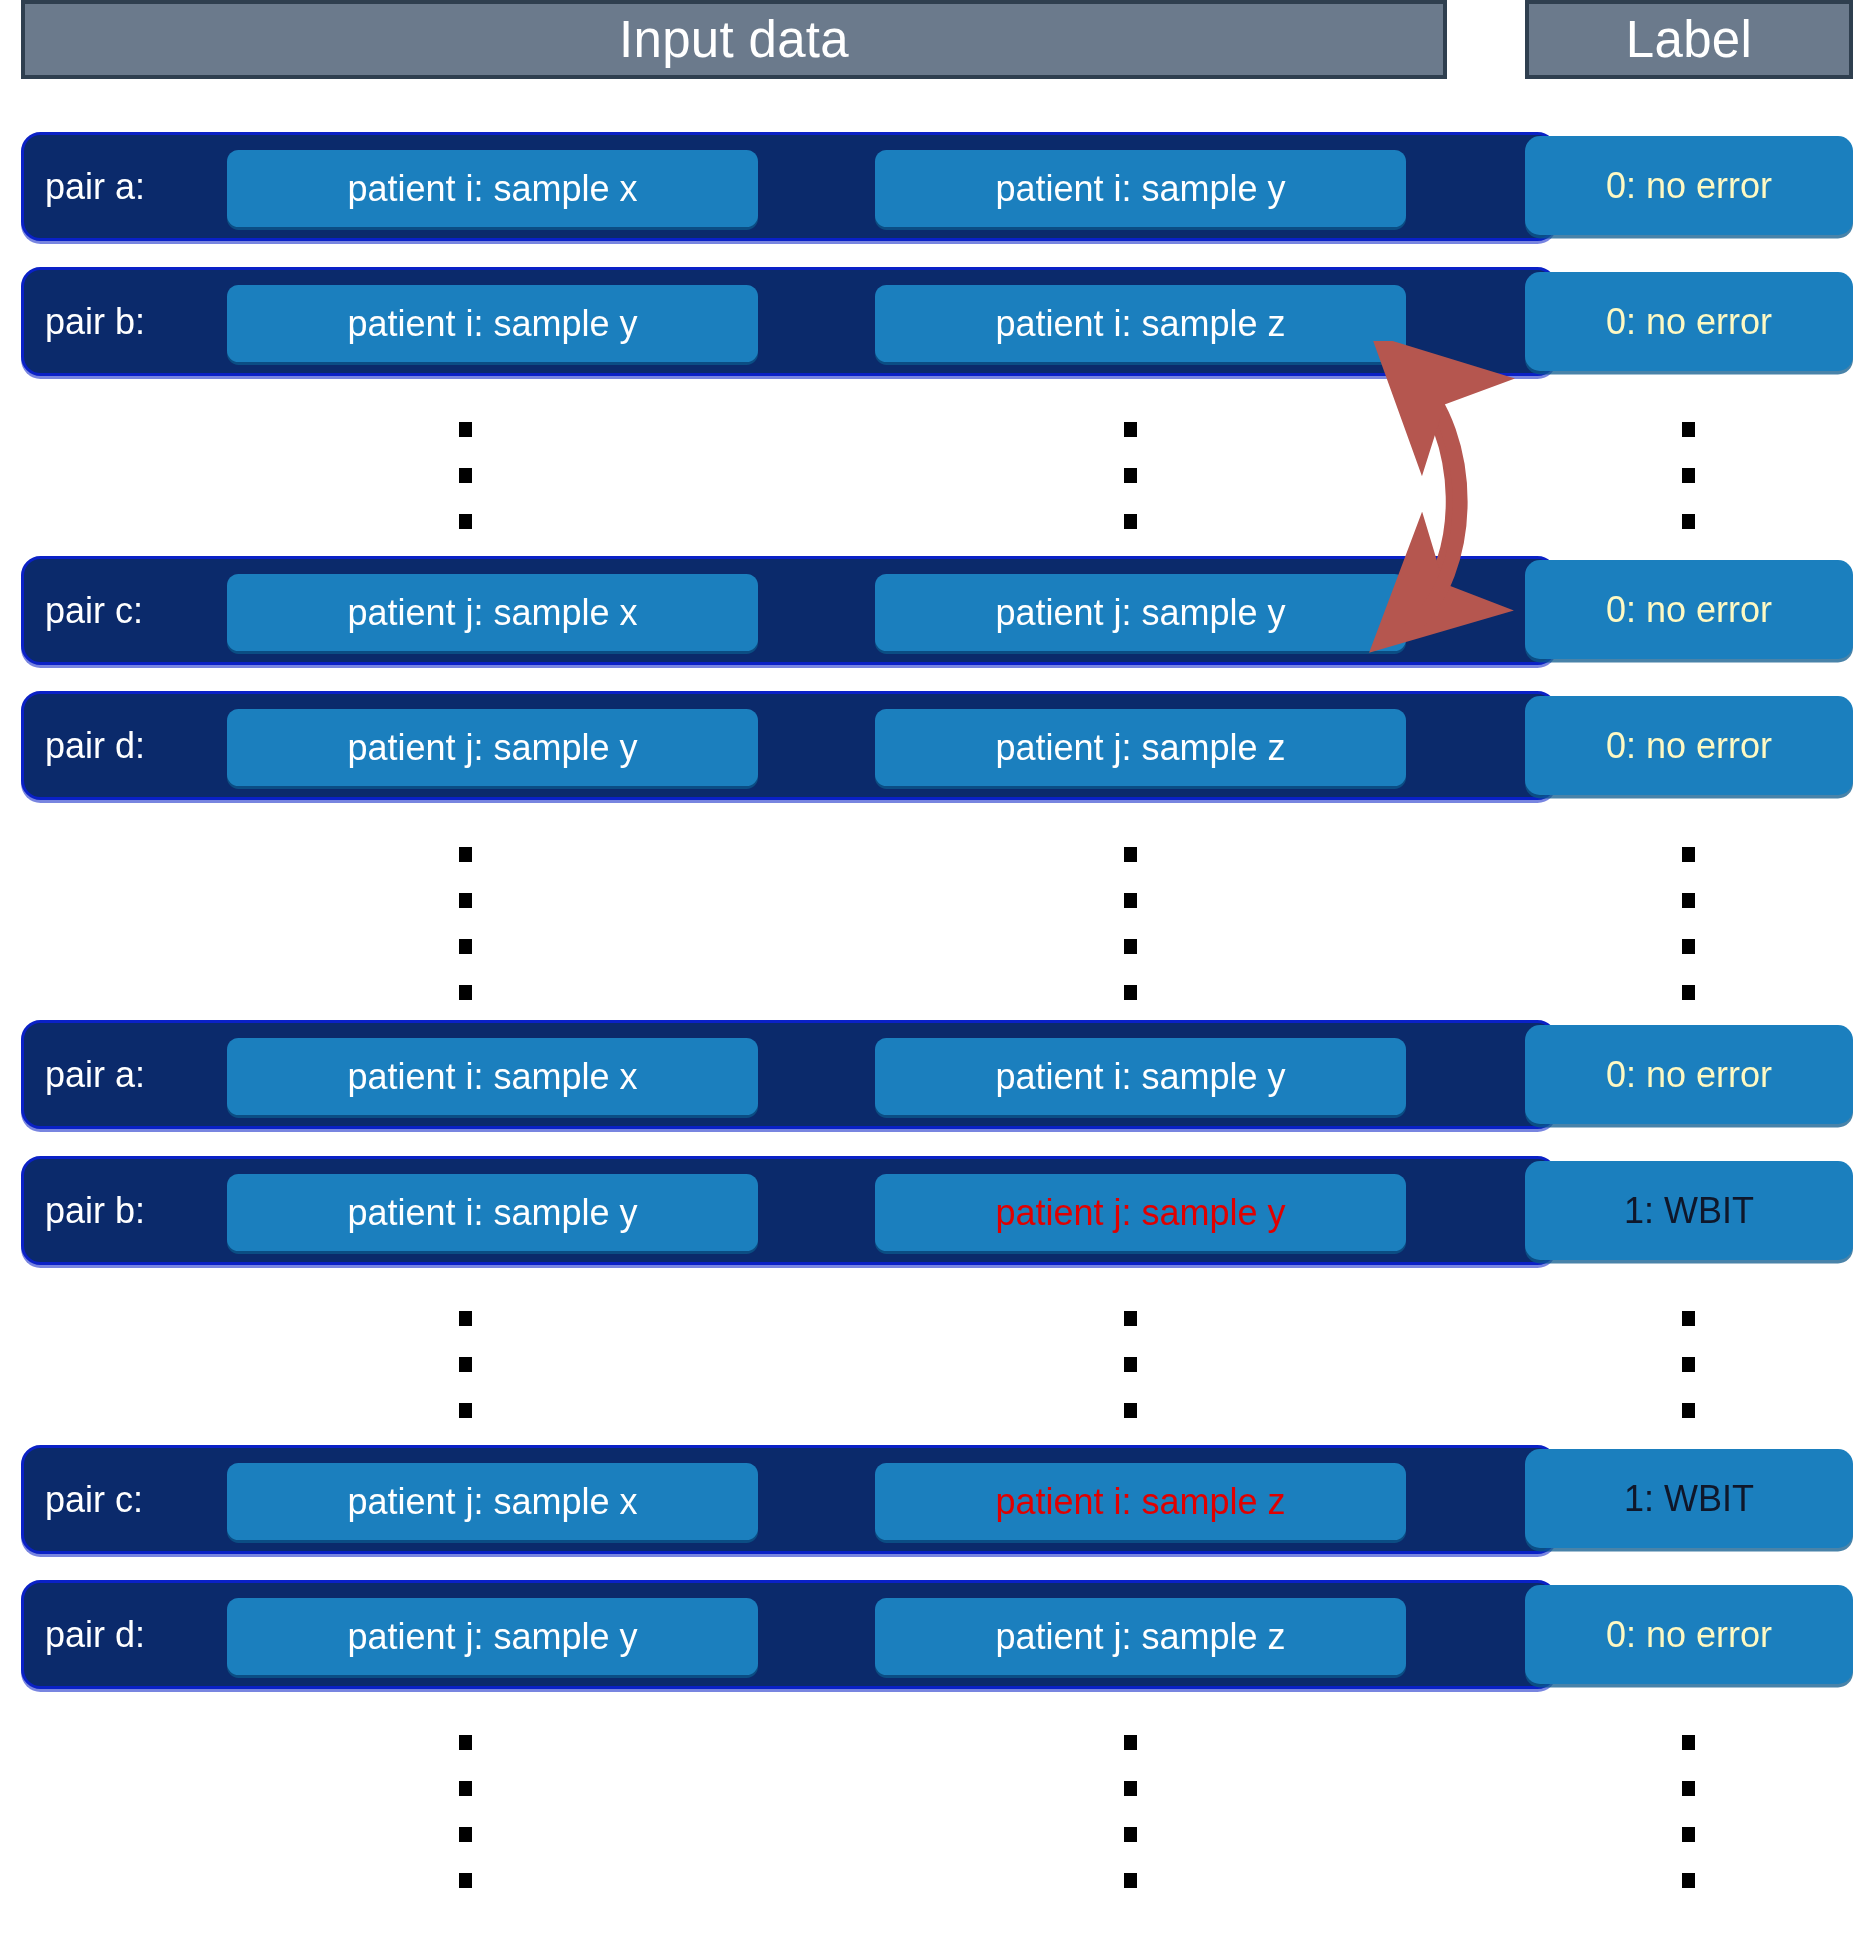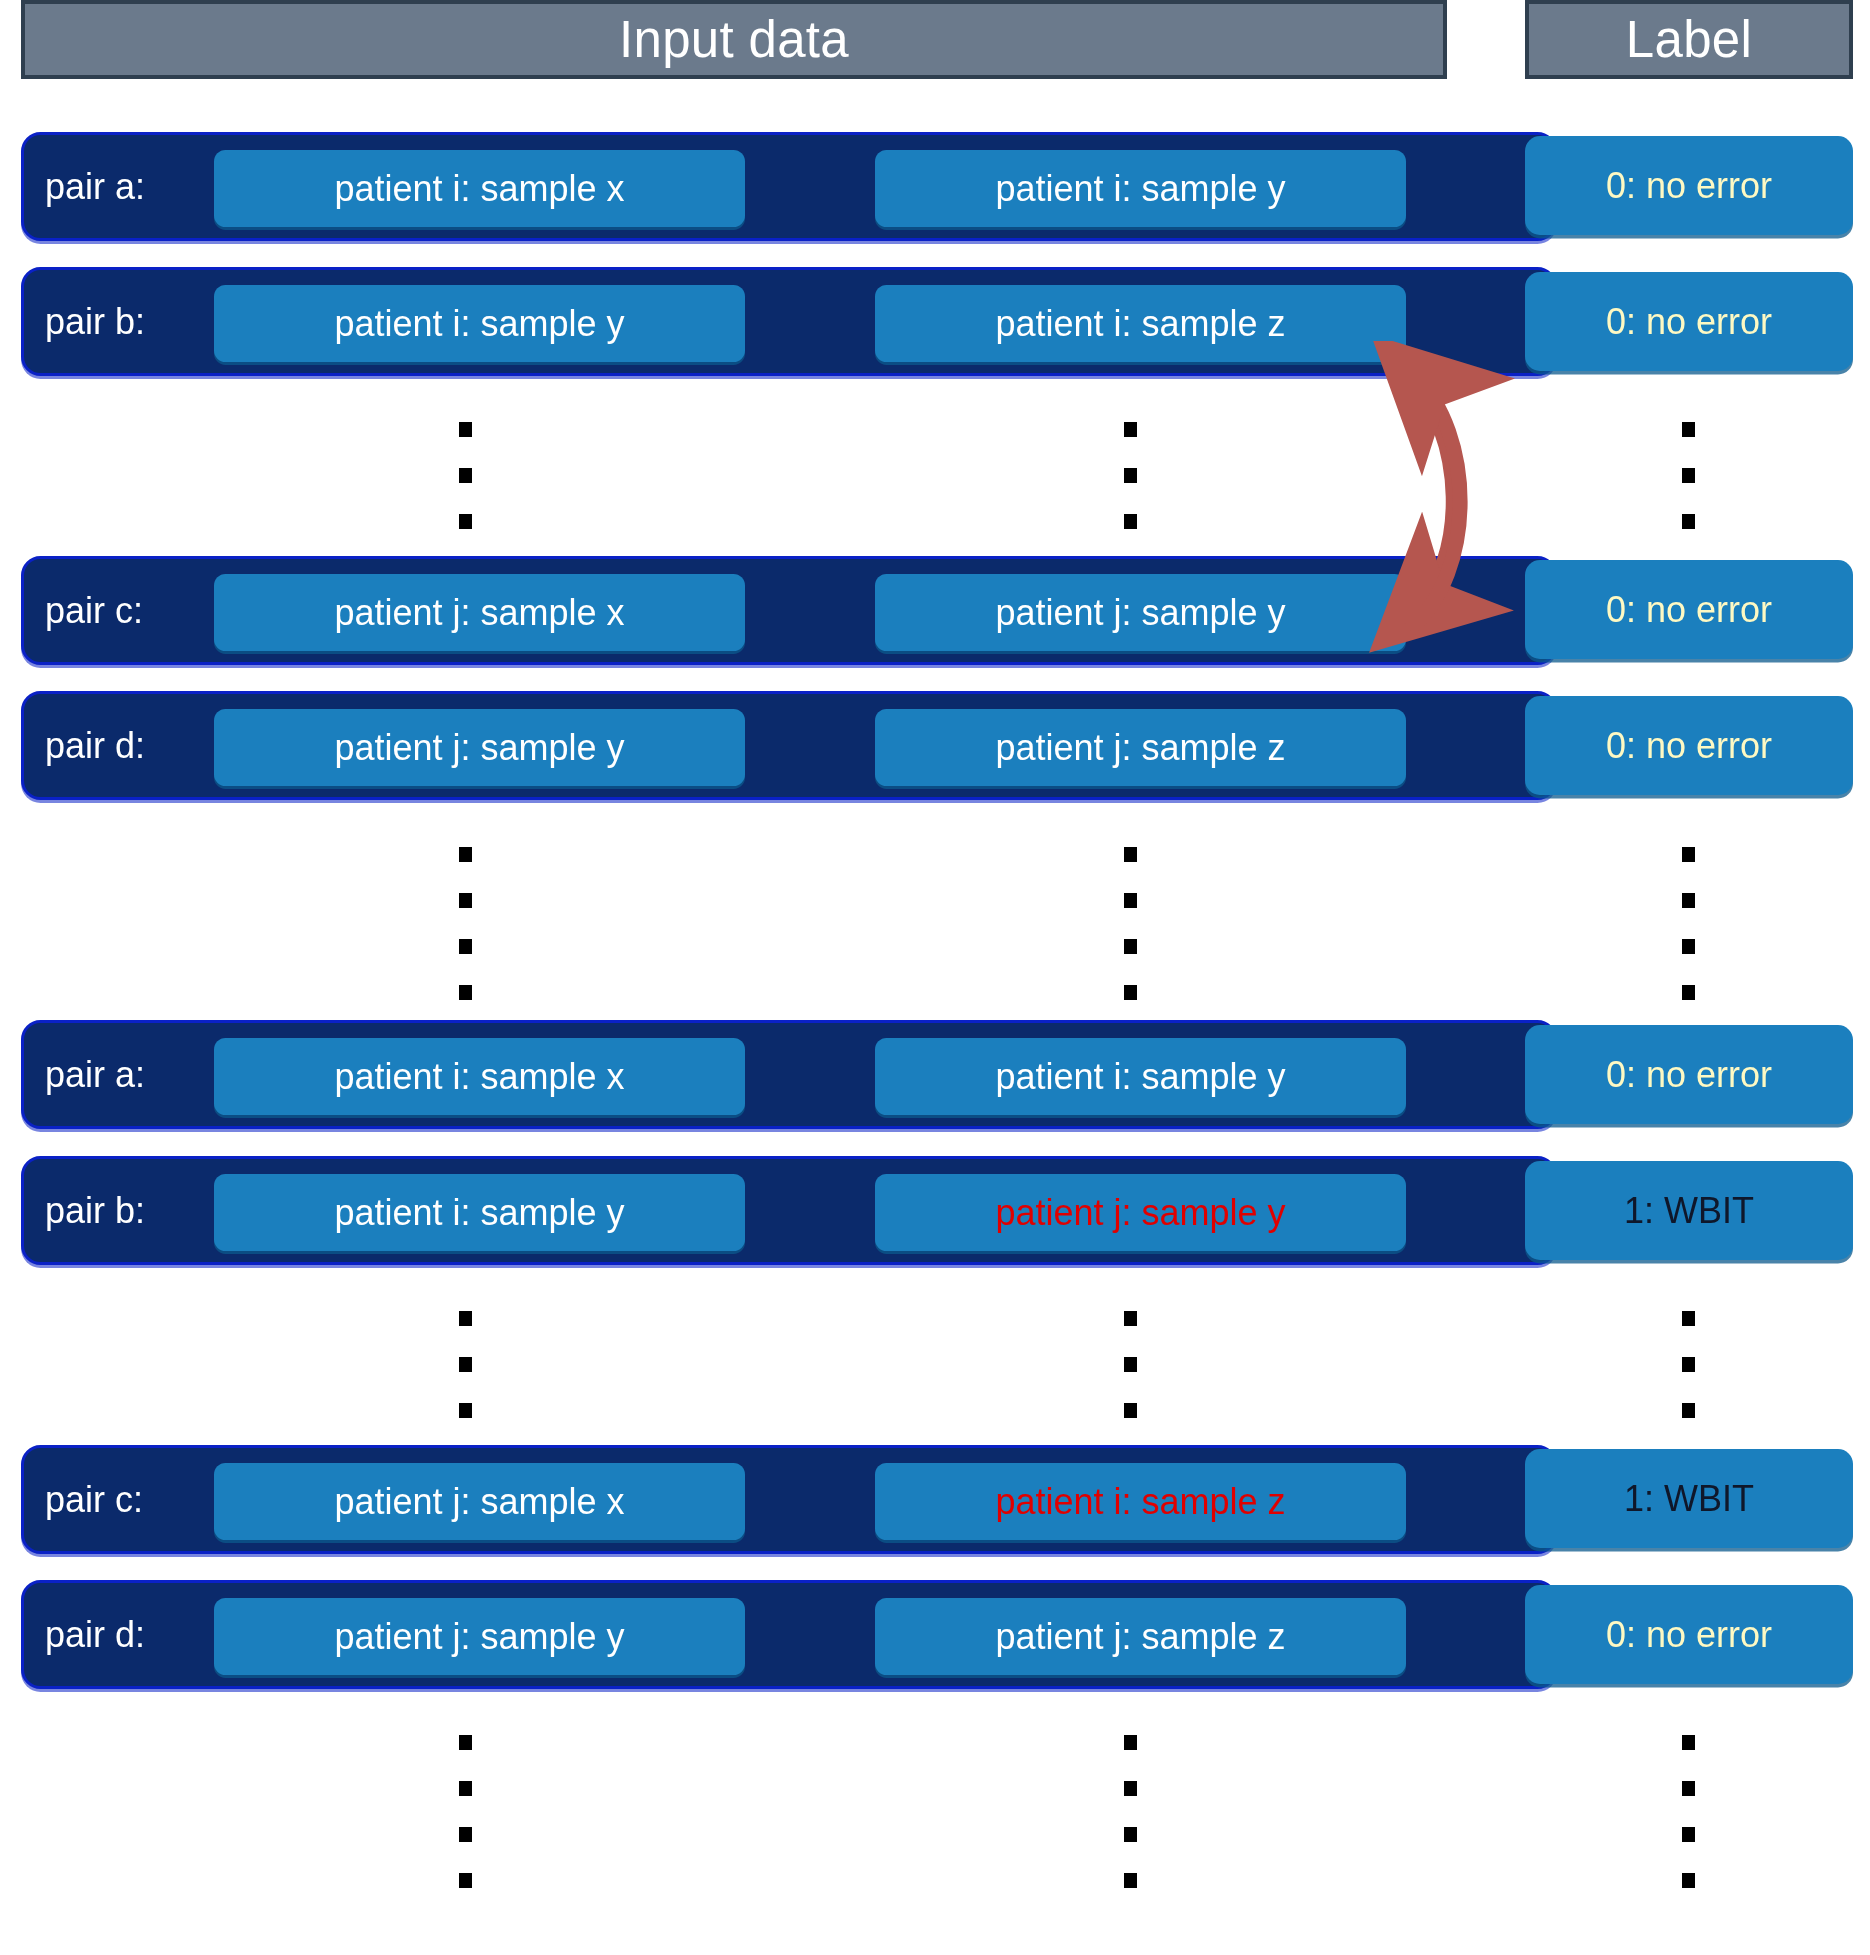--- a/index.html
+++ b/index.html
@@ -57,21 +57,21 @@
     background: #1b7fbe;
     border-radius: 11.5px;
     display: flex;
     align-items: center;
     justify-content: center;
     color: #ffffff;
     font-size: 36px;
     white-space: nowrap;
     box-shadow: 0 2.9px 0 0 rgba(12,90,140,0.75);
   }
-  .sample-box.first  { left: 190px;  width: 531px; }
+  .sample-box.first  { left: 203px;  width: 531px; }
   .sample-box.second { left: 851px; width: 531px; }
   .sample-box.err { color: #e00000; }
 
   
   .label-chip {
     position: absolute;
     left: 1525px;
     width: 328px;
     height: 99px;
     background: #1b7fbe;

